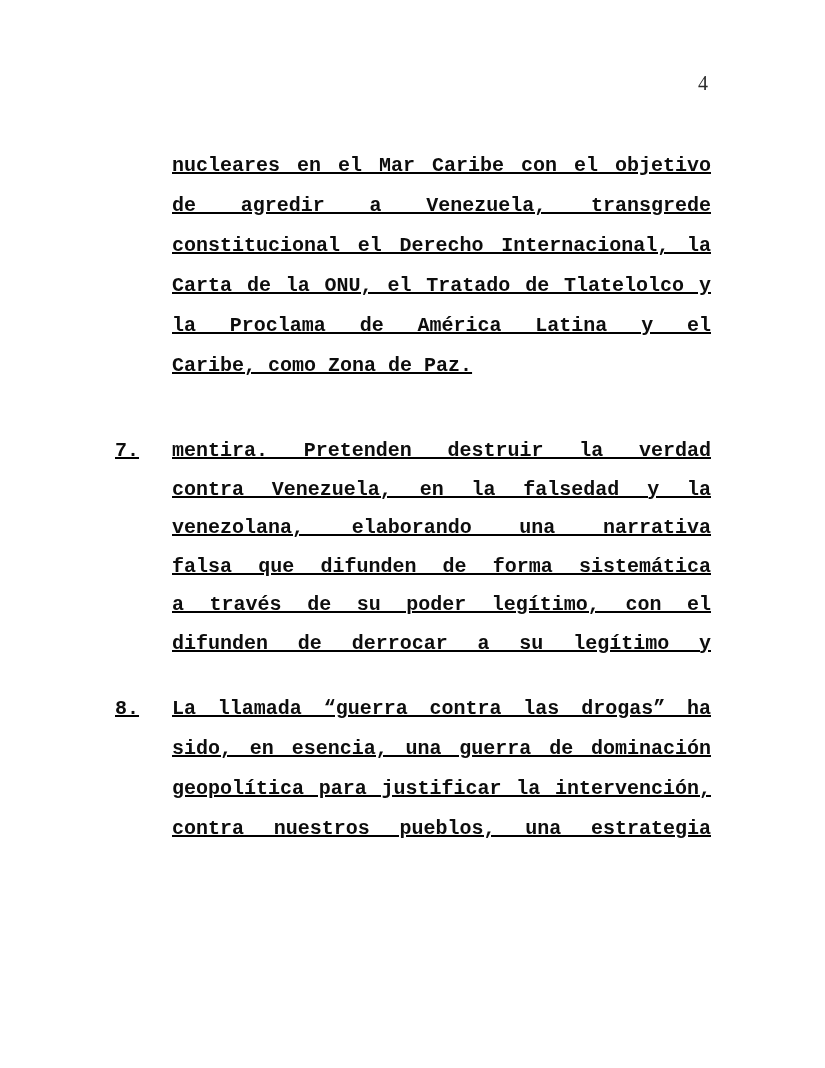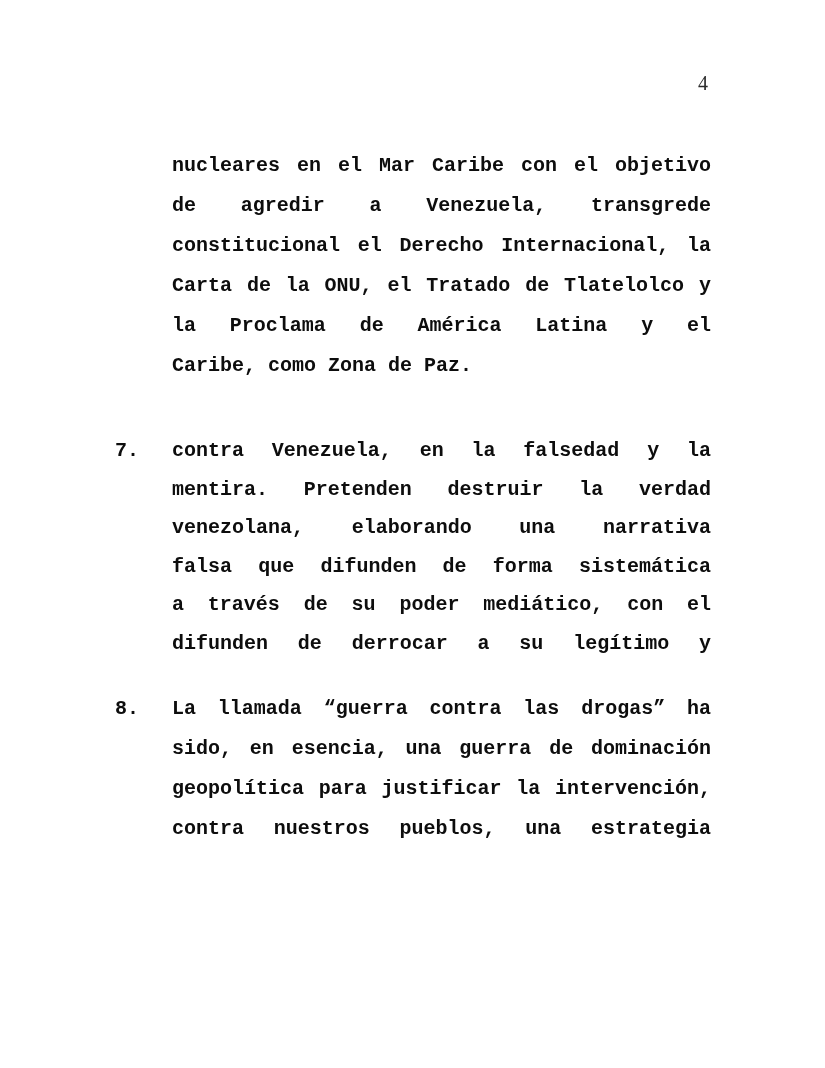--- a/index.html
+++ b/index.html
@@ -21,20 +21,21 @@
     font-family: "Liberation Serif", serif;
     font-size: 20px;
     font-weight: 400;
     color: var(--pagenum, #2b2b2b);
   }
   .content {
     position: absolute;
     left: 115px;
     top: 146px;
     width: 596px; 
+    text-decoration: underline;
   }
   .para {
     display: flex;
     align-items: flex-start;
   }
   .marker {
     flex: 0 0 57px;
     width: 57px;
     font-weight: 700;
     font-size: 20px;
@@ -83,25 +84,25 @@
           <div class="line">constitucional el Derecho Internacional, la</div>
           <div class="line">Carta de la ONU, el Tratado de Tlatelolco y</div>
           <div class="line">la Proclama de América Latina y el</div>
           <div class="line last-left">Caribe, como Zona de Paz.</div>
         </div>
   </div>
 
   <div class="para">
     <div class="marker">7.</div>
     <div class="body">
+          <div class="line">mentira. Pretenden destruir la verdad</div>
           <div class="line">contra Venezuela, en la falsedad y la</div>
-          <div class="line">mentira. Pretenden destruir la verdad</div>
           <div class="line">venezolana, elaborando una narrativa</div>
           <div class="line">falsa que difunden de forma sistemática</div>
-          <div class="line">a través de su poder mediático, con el</div>
+          <div class="line">a través de su poder legítimo, con el</div>
           <div class="line">difunden de derrocar a su legítimo y</div>
         </div>
   </div>
 
   <div class="para">
     <div class="marker">8.</div>
     <div class="body">
           <div class="line">La llamada “guerra contra las drogas” ha</div>
           <div class="line">sido, en esencia, una guerra de dominación</div>
           <div class="line">geopolítica para justificar la intervención,</div>

